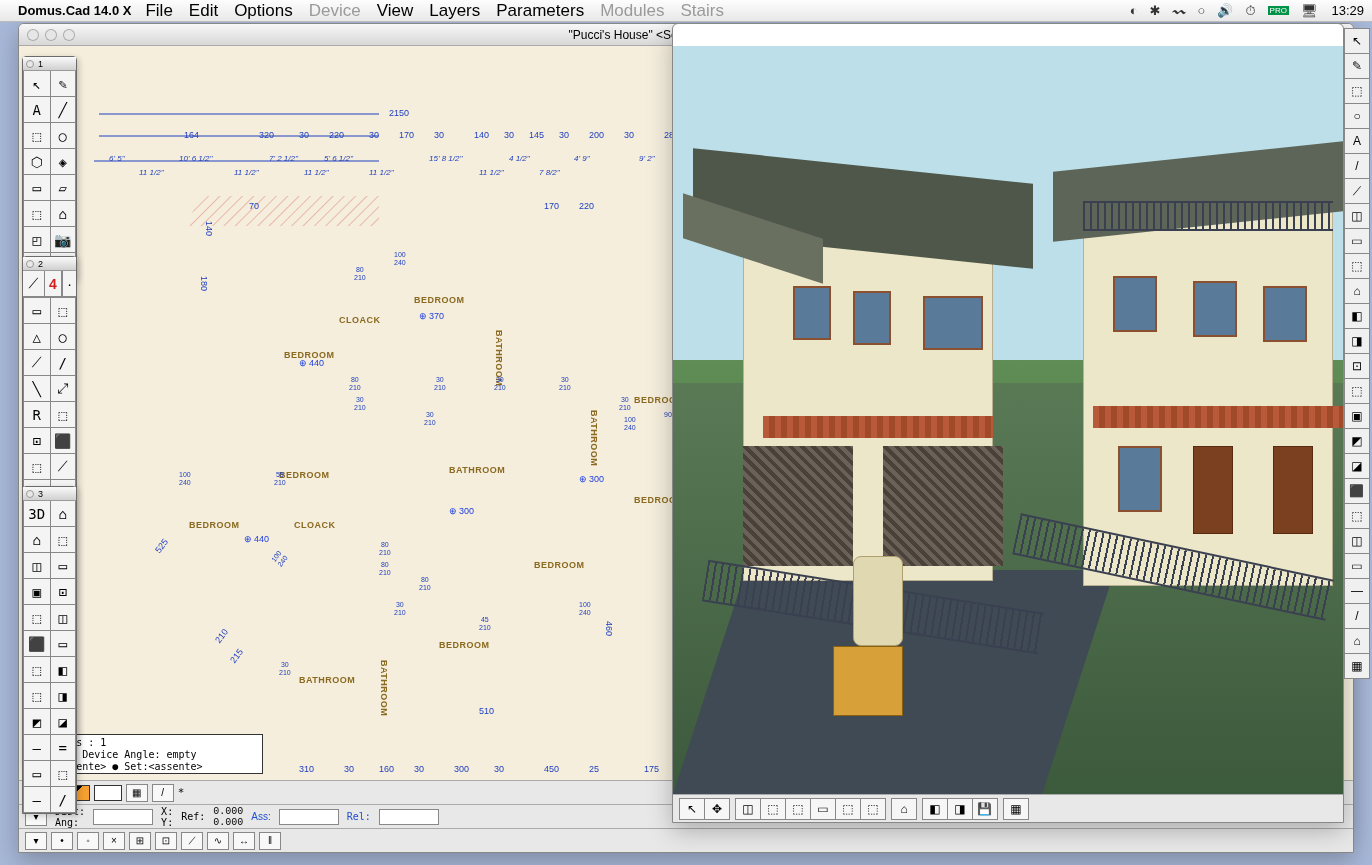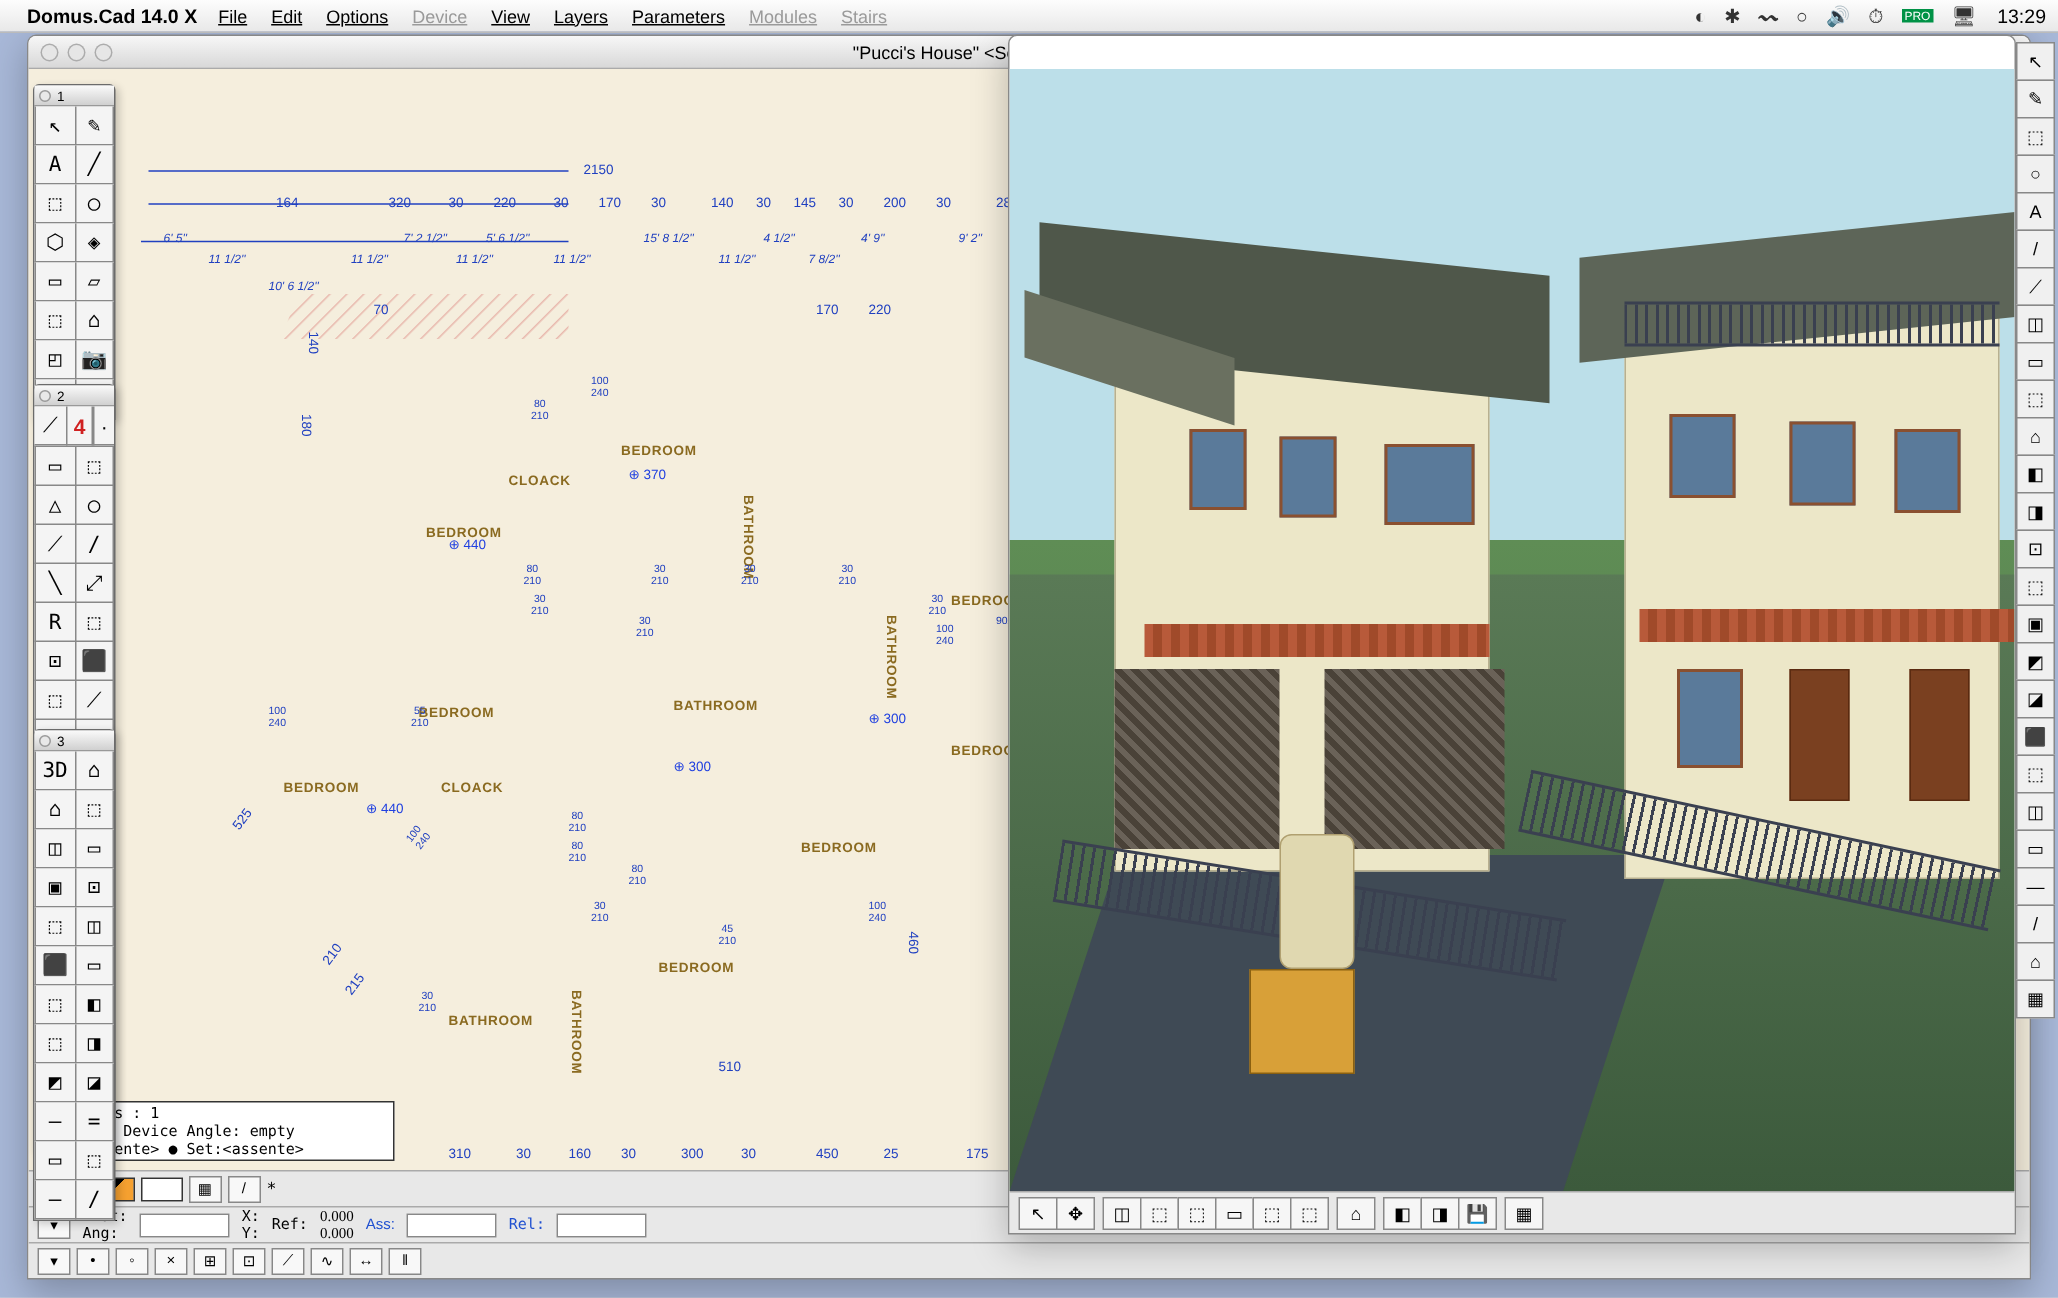--- a/index.html
+++ b/index.html
@@ -2,21 +2,21 @@
 <html><head>
 <meta charset="utf-8">
 <style>
   * { box-sizing: border-box; margin: 0; padding: 0; }
   html, body { width: 1372px; height: 865px; font-family: "Lucida Grande", Arial, sans-serif; font-size: 11px; background: #a8b8d8; overflow: hidden; }
 
   
   .menubar { position: absolute; top: 0; left: 0; right: 0; height: 22px; background: linear-gradient(#fdfdfd,#e8e8e8); display: flex; align-items: center; padding: 0 8px; border-bottom: 1px solid #bbb; z-index: 100; }
   .menubar .apple { font-size: 16px; color: #3a76d6; margin-right: 10px; }
   .menubar .app { font-weight: bold; margin-right: 14px; font-size: 13px; }
-  .menubar .menu { margin-right: 16px; font-size: 12px; cursor: default; text-decoration: underline; }
+  .menubar .menu { margin-right: 16px; font-size: 17px; cursor: default; }
   .menubar .menu.dim { color: #9a9a9a; }
   .menubar .spacer { flex: 1; }
   .menubar .right-icon { margin-left: 12px; font-size: 13px; color: #333; }
   .menubar .clock { margin-left: 14px; font-size: 13px; }
 
   
   .win { position: absolute; border: 1px solid #888; border-radius: 6px 6px 0 0; box-shadow: 0 8px 24px rgba(0,0,0,.25); background: #fff; overflow: hidden; }
   .win-title { height: 22px; background: linear-gradient(#f7f7f7,#d8d8d8); border-bottom: 1px solid #aaa; display: flex; align-items: center; justify-content: center; font-size: 12px; position: relative; }
   .traffic { position: absolute; left: 8px; top: 5px; display: flex; gap: 6px; }
   .traffic span { width: 12px; height: 12px; border-radius: 50%; border: 1px solid rgba(0,0,0,.25); }
@@ -129,21 +129,21 @@
       <div class="dim-t" style="left:355px; top:54px;">30</div>
       <div class="dim-t" style="left:395px; top:54px;">140</div>
       <div class="dim-t" style="left:425px; top:54px;">30</div>
       <div class="dim-t" style="left:450px; top:54px;">145</div>
       <div class="dim-t" style="left:480px; top:54px;">30</div>
       <div class="dim-t" style="left:510px; top:54px;">200</div>
       <div class="dim-t" style="left:545px; top:54px;">30</div>
       <div class="dim-t" style="left:585px; top:54px;">280</div>
 
       <div class="imp" style="left:30px; top:78px;">6' 5''</div>
-      <div class="imp" style="left:100px; top:78px;margin-top:32px;">10' 6 1/2''</div>
+      <div class="imp" style="left:100px; top:78px;">10' 6 1/2''</div>
       <div class="imp" style="left:190px; top:78px;">7' 2 1/2''</div>
       <div class="imp" style="left:245px; top:78px;">5' 6 1/2''</div>
       <div class="imp" style="left:350px; top:78px;">15' 8 1/2''</div>
       <div class="imp" style="left:430px; top:78px;">4 1/2''</div>
       <div class="imp" style="left:495px; top:78px;">4' 9''</div>
       <div class="imp" style="left:560px; top:78px;">9' 2''</div>
 
       <div class="imp" style="left:60px; top:92px;">11 1/2''</div>
       <div class="imp" style="left:155px; top:92px;">11 1/2''</div>
       <div class="imp" style="left:225px; top:92px;">11 1/2''</div>
@@ -267,21 +267,21 @@
       <div class="sbtn">▦</div>
       <div class="sbtn">/</div>
       <span style="font-family:monospace;">*</span>
     </div>
     <div class="statusbar2">
       <div class="sbtn">▾</div>
       <div style="font-family:monospace;"><span>Dist:</span><br><span>Ang:</span></div>
       <input class="sinput" style="">
       <div style="font-family:monospace;"><span>X:</span><br><span>Y:</span></div>
       <span style="font-family:monospace;">Ref:</span>
-      <div style="font-family:Liberation Serif, serif;"><span>0.000</span><br><span>0.000</span></div>
+      <div style="font-family:Liberation Mono, monospace;"><span>0.000</span><br><span>0.000</span></div>
       <span style="font-family:Liberation Sans, sans-serif;color:#2050d0;">Ass:</span>
       <input class="sinput" style="">
       <span style="font-family:monospace;color:#2050d0;">Rel:</span>
       <input class="sinput" style="">
     </div>
     <div class="statusbar3">
       <div class="sbtn">▾</div>
       <div class="sbtn">•</div>
       <div class="sbtn">◦</div>
       <div class="sbtn">×</div>

